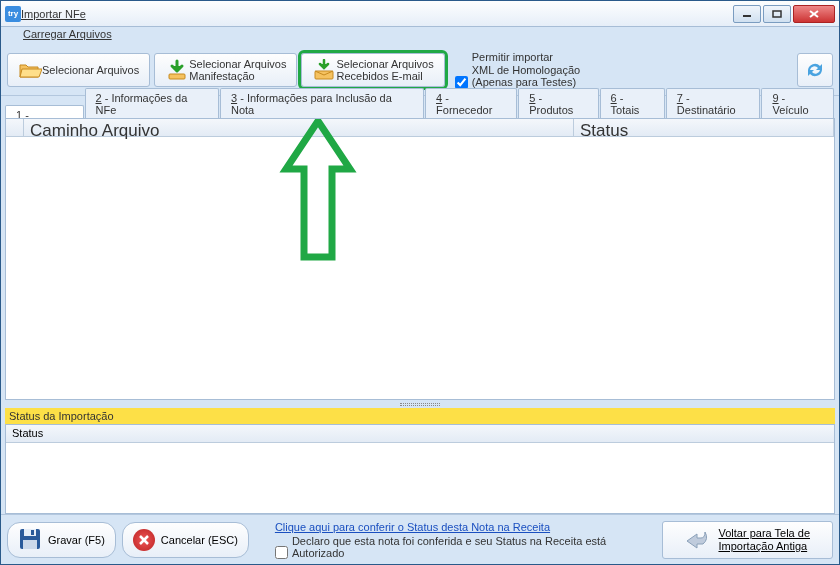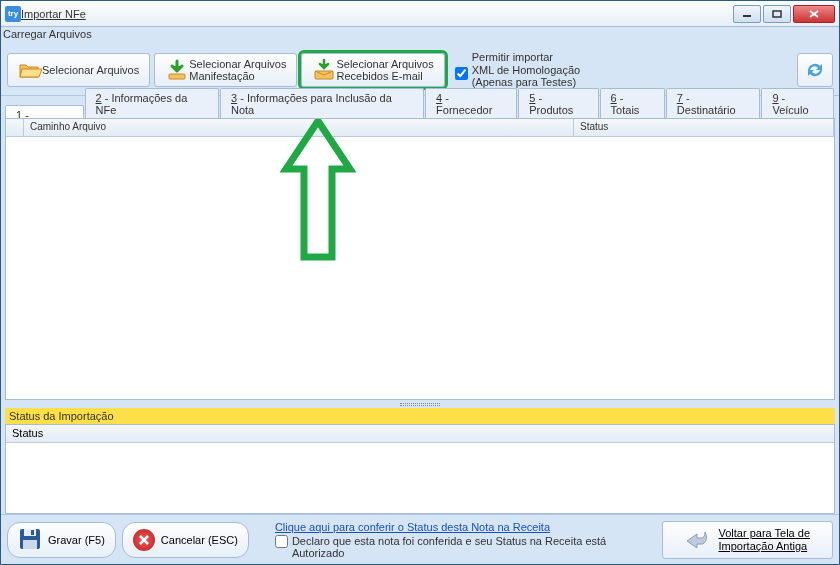--- a/index.html
+++ b/index.html
@@ -8,43 +8,43 @@
 
   
   .titlebar { height: 26px; background: linear-gradient(#fdfefe, #e6eef8); display: flex; align-items: center; padding: 0 4px; border-bottom: 1px solid #a7bdd6; }
   .app-icon { width: 16px; height: 16px; background: #3a8de0; color: #fff; font-size: 8px; font-weight: bold; display: flex; align-items: center; justify-content: center; border-radius: 2px; }
   .title-text { flex: 1; color: #333; text-decoration: underline; }
   .win-controls { display: flex; gap: 2px; }
   .win-btn { width: 28px; height: 18px; border: 1px solid #7a9cc0; background: linear-gradient(#f0f5fb, #d0e0f0); display: flex; align-items: center; justify-content: center; border-radius: 2px; font-size: 9px; color: #333; }
   .win-close { background: linear-gradient(#e88, #c33); border-color: #a22; color: #fff; font-weight: bold; width: 42px; }
 
   
-  .menubar { height: 18px; background: #d6e5f5; padding: 1px 2px; color: #333; }
+  .menubar { height: 18px; background: #d6e5f5; padding: 1px 22px; color: #333; text-decoration: underline; }
 
   
   .toolbar { display: flex; align-items: center; gap: 4px; padding: 4px 6px; background: #d6e5f5; border-bottom: 1px solid #b3c7de; }
   .toolbtn { display: flex; align-items: center; background: linear-gradient(#fefefe, #e8eff8); border: 1px solid #a7bdd6; border-radius: 3px; padding: 4px 10px; height: 34px; }
   .toolbtn .iconbox { width: 24px; height: 22px; display: flex; align-items: center; justify-content: center; }
   .toolbtn-label { font-size: 11px; color: #333; line-height: 1.1; }
   .toolbtn.highlight { outline: 3px solid #20a845; outline-offset: 0; }
-  .permitir { display: flex; align-items: center; gap: 4px; padding: 2px 6px; font-size: 10px; color: #333; line-height: 1.15; }
+  .permitir { display: flex; align-items: flex-end; gap: 4px; padding: 2px 6px; font-size: 10px; color: #333; line-height: 1.15; }
   .permitir input { margin-top: 8px; }
   .spacer { flex: 1; }
   .refresh-btn { width: 36px; height: 34px; border: 1px solid #a7bdd6; border-radius: 3px; background: linear-gradient(#fefefe, #e8eff8); display:flex; align-items:center; justify-content:center; }
 
   
   .tabs { display: flex; align-items: flex-end; padding: 0 4px; background: #d6e5f5; height: 22px; }
   .tab { padding: 3px 10px 2px 10px; background: #e9f0f9; border: 1px solid #a7bdd6; border-bottom: none; margin-right: 1px; font-size: 11px; color: #333; border-top-left-radius: 2px; border-top-right-radius: 2px; }
   .tab.active { background: #ffffff; position: relative; top: 17px; }
   .tab u { text-decoration: underline; }
 
   
   .grid-area { flex: 1; background: #fff; border: 1px solid #a7bdd6; margin: 0 4px; position: relative; overflow: hidden; }
   .grid-headers { display: flex; background: linear-gradient(#f4f7fb, #e3ebf5); border-bottom: 1px solid #bcccdd; height: 18px; }
-  .colhdr { border-right: 1px solid #bcccdd; padding: 2px 6px; font-size: 10px; color: #333; }
+  .colhdr { border-right: 1px solid #bcccdd; padding: 2px 6px; font-size: 17px; color: #333; }
   .colhdr.c0 { width: 18px; }
   .colhdr.c1 { flex: 1; }
   .colhdr.c2 { width: 260px; }
 
   
   .arrow-wrap { position: absolute; left: 272px; top: -4px; pointer-events: none; }
 
   
   .splitter { height: 8px; background: #d6e5f5; margin: 0 4px; display:flex; align-items:center; justify-content:center; }
   .splitter-dots { width: 40px; height: 3px; border-top: 1px dotted #888; border-bottom: 1px dotted #888; }
@@ -54,21 +54,21 @@
   .section-label { font-size: 11px; color: #333; padding: 2px 4px; }
   .status-grid { background: #fff; border: 1px solid #a7bdd6; height: 90px; }
   .status-hdr { background: linear-gradient(#f4f7fb, #e3ebf5); border-bottom: 1px solid #bcccdd; padding: 2px 6px; height: 18px; }
 
   
   .footer { display: flex; align-items: center; padding: 4px 6px; gap: 6px; background: #d6e5f5; border-top: 1px solid #b3c7de; height: 50px; }
   .footbtn { display: flex; align-items: center; gap: 6px; background: linear-gradient(#fefefe, #e8eff8); border: 1px solid #a7bdd6; border-radius: 13px; padding: 4px 10px; height: 36px; }
   .footbtn .circ { width: 22px; height: 22px; border-radius: 50%; display:flex; align-items:center; justify-content:center; color:#fff; font-weight:bold; }
   .footer-mid { flex: 1; padding: 0 20px; font-size: 10.5px; color: #333; }
   .footer-mid a { color: #1a4fc0; text-decoration: underline; }
-  .dec-row { display:flex; align-items:flex-start; gap:4px; margin-top: 2px; }
+  .dec-row { display:flex; align-items:flex-end; gap:4px; margin-top: 2px; }
   .backbtn { display: flex; align-items: center; gap: 7px; background: linear-gradient(#fefefe, #e8eff8); border: 1px solid #a7bdd6; border-radius: 3px; padding: 4px 22px; height: 38px; text-decoration: underline; }
 </style>
 </head>
 <body>
 
 <div class="window">
 
   <div class="titlebar">
     <div class="app-icon">try</div>
     <div class="title-text">Importar NFe</div>

